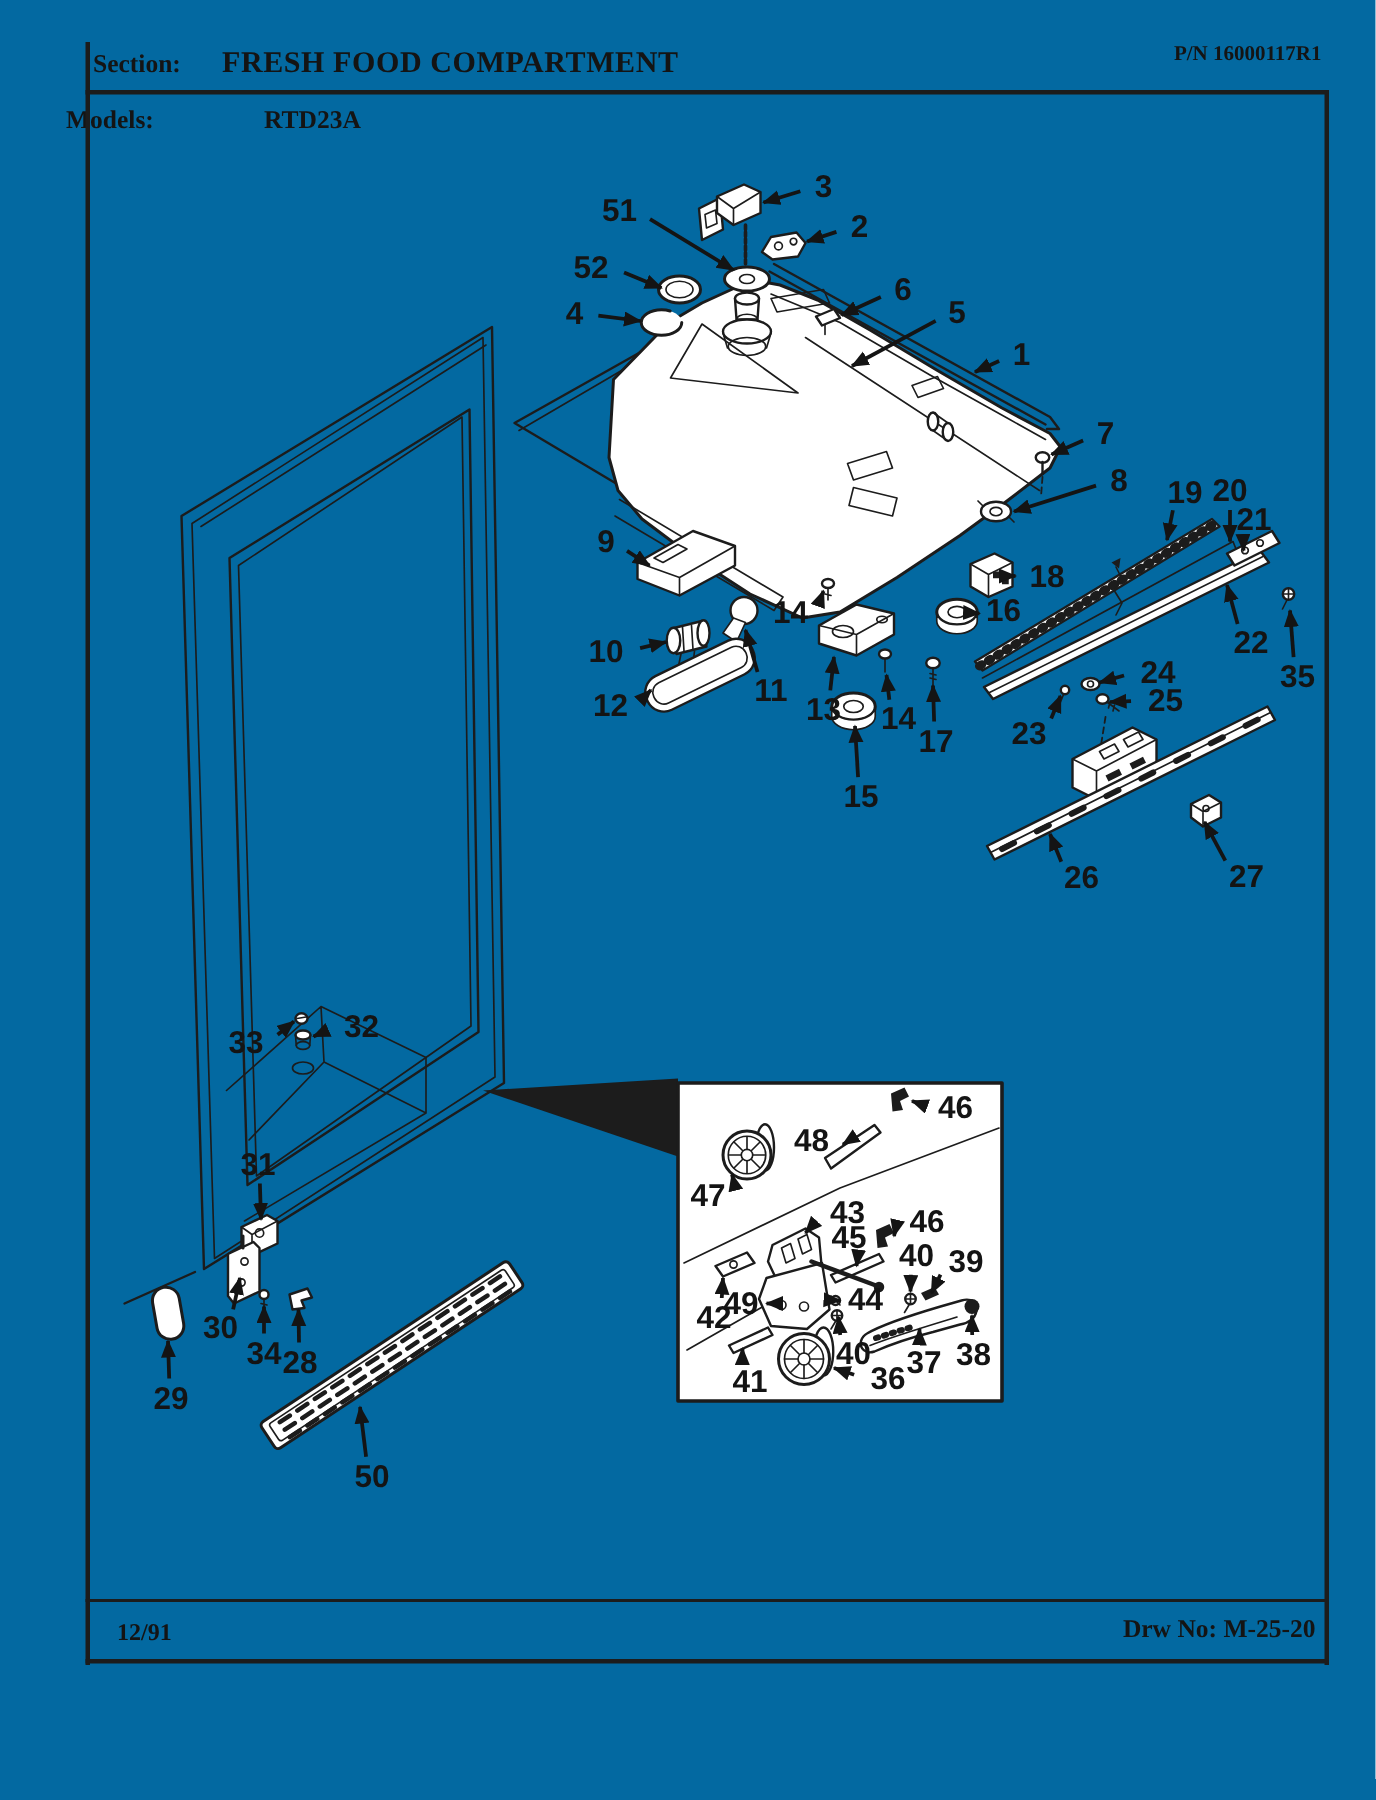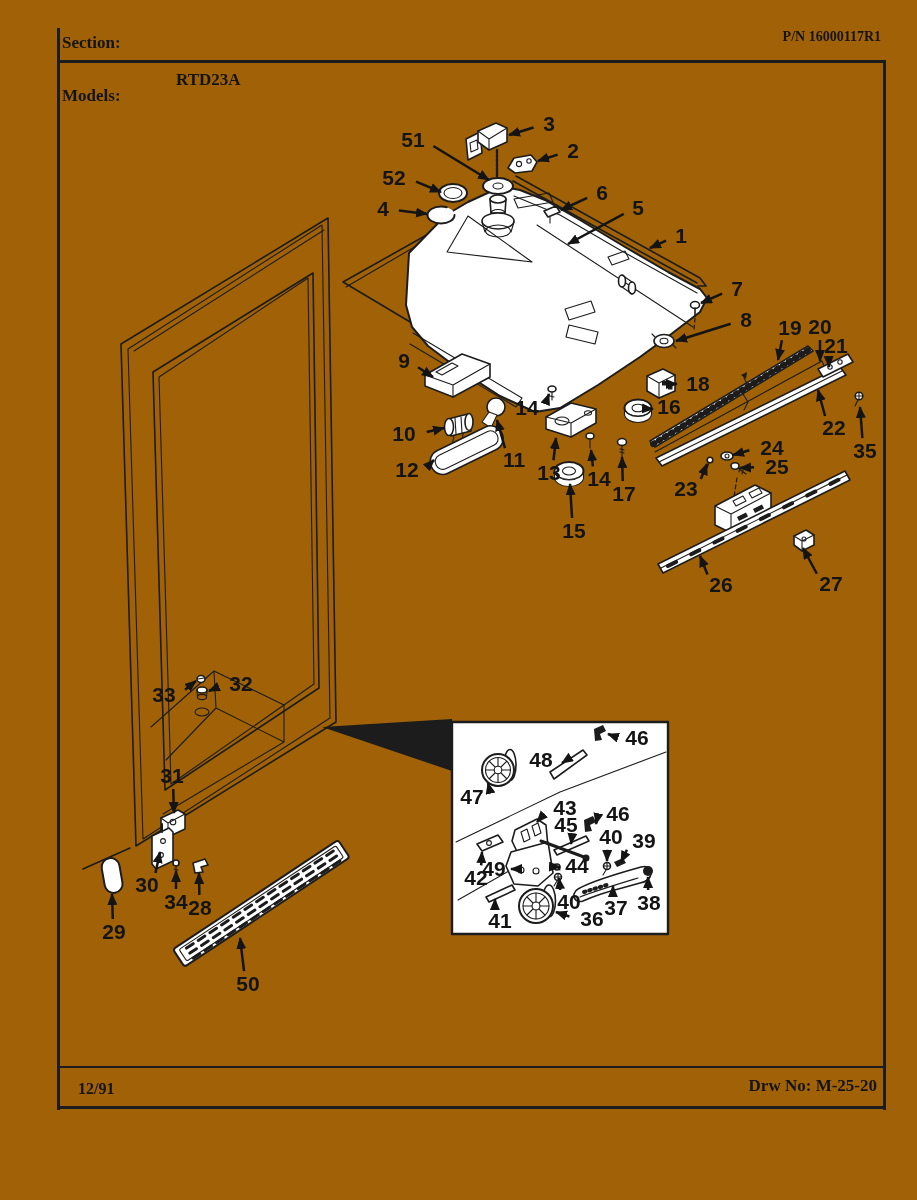--- a/index.html
+++ b/index.html
@@ -1,16 +1,16 @@
 <!DOCTYPE html>
 <html><head>
 <meta charset="utf-8">
 <style>
   html,body{margin:0;padding:0;background:#fff;}
-  .sheet{position:relative;width:917px;height:1200px;background:#a16207;overflow:hidden;
+  .sheet{position:relative;width:917px;height:1200px;background:#0369a1;overflow:hidden;
          font-family:"Liberation Serif",serif;color:#141414;}
   .abs{position:absolute;}
   .bar{position:absolute;background:#1c1c1c;}
   .hdr-label{font-weight:bold;font-size:17px;}
   .hdr-title{font-weight:bold;font-size:20px;letter-spacing:.4px;}
   .hdr-pn{font-weight:bold;font-size:14px;}
   .ftr{font-weight:bold;font-size:16px;}
   svg.diagram{position:absolute;left:0;top:0;width:917px;height:1200px;}
   
   .ln{stroke:#1c1c1c;fill:none;stroke-width:1.6;stroke-linecap:round;stroke-linejoin:round;}
@@ -26,22 +26,23 @@
   .slots{stroke-width:4;stroke-dasharray:9 17;}
   .leader{stroke:#141414;stroke-width:2.5;fill:none;}
   .co-num{font:700 21px "Liberation Sans",sans-serif;fill:#141414;stroke:none;text-anchor:middle;}
 </style>
 </head>
 <body>
 
 <div class="sheet">
 
   <div class="abs hdr-label" style="left:62px;top:33px;">Section:</div>
+  <div class="abs hdr-title" style="left:148px;top:31px;">FRESH FOOD COMPARTMENT</div>
   <div class="abs hdr-pn" style="right:36px;top:29px;">P/N 16000117R1</div>
-  <div class="abs hdr-label" style="left:62px;top:70px;margin-top:16px;">Models:</div>
+  <div class="abs hdr-label" style="left:44px;top:70px;">Models:</div>
   <div class="abs hdr-label" style="left:148px;top:70px;margin-left:28px;">RTD23A</div>
 
   <div class="bar" style="left:57px;top:60px;width:828px;height:2.5px;"></div>
   <div class="bar" style="left:57px;top:28px;width:2.5px;height:1082px;"></div>
   <div class="bar" style="left:883px;top:60px;width:2.5px;height:1050px;"></div>
   <div class="bar" style="left:57px;top:1066px;width:828px;height:2px;"></div>
   <div class="bar" style="left:57px;top:1106px;width:828px;height:3px;"></div>
 
   <div class="abs ftr" style="left:78px;top:1080px;text-align:center;">12/91</div>
   <div class="abs ftr" style="right:40px;top:1076px;font-size:17px;">Drw No: M-25-20</div>

